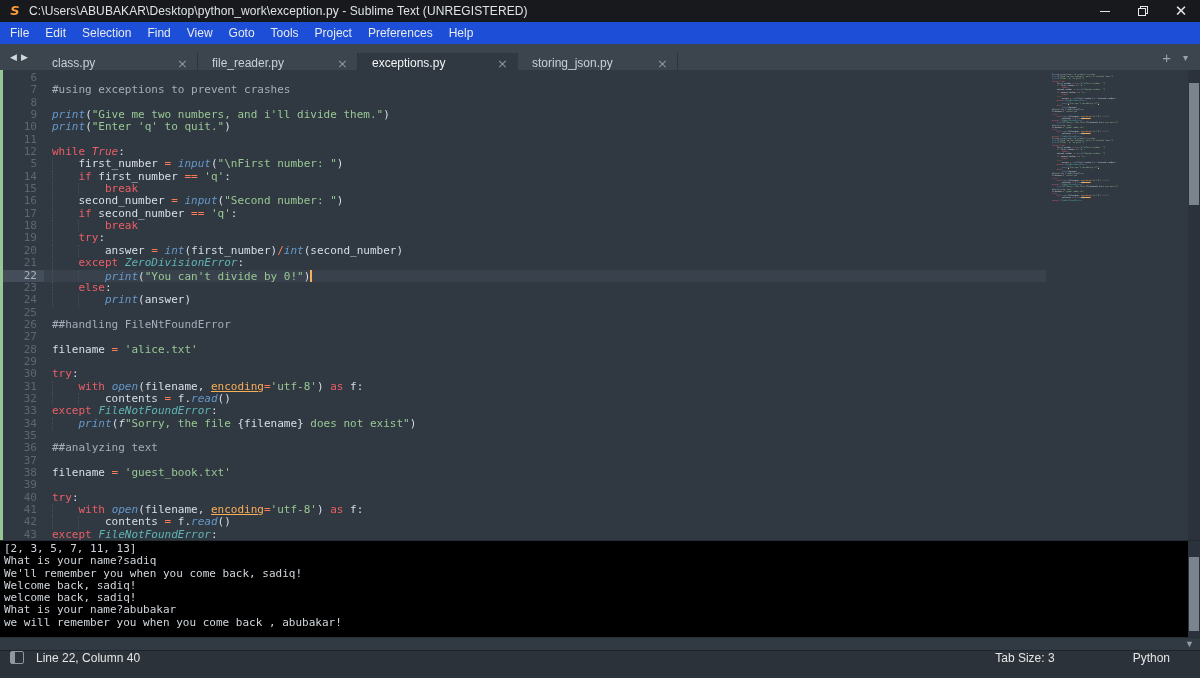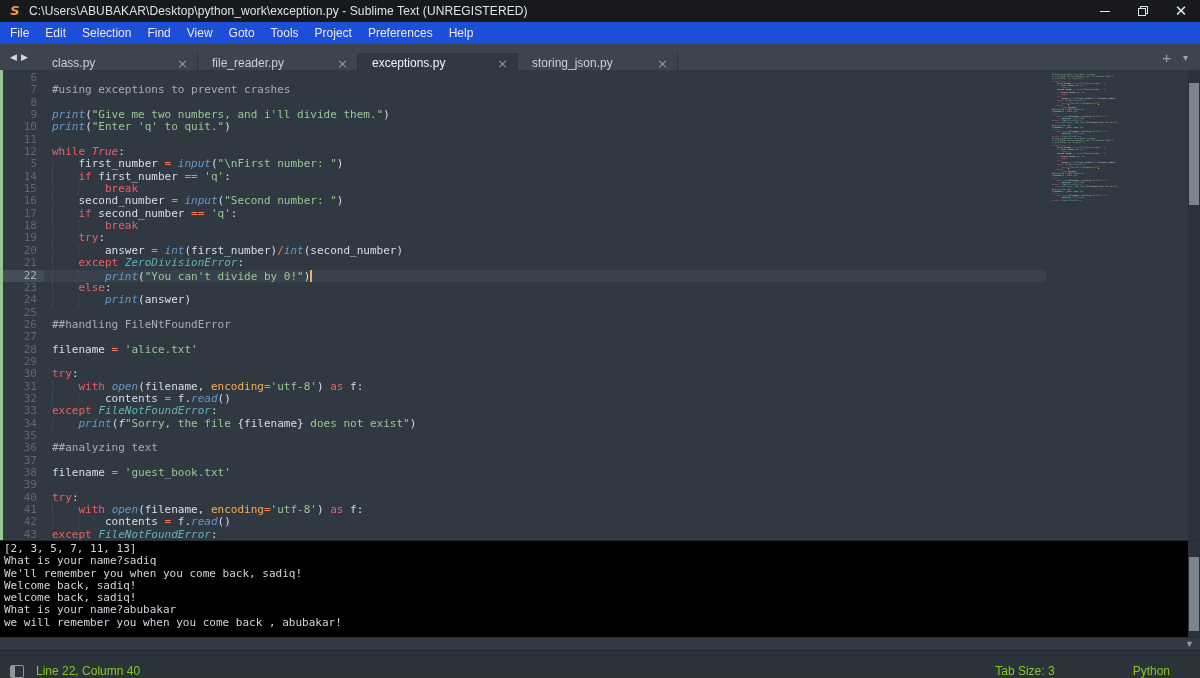--- a/index.html
+++ b/index.html
@@ -39,21 +39,21 @@
   .row { display:flex; height:12.35px; line-height:12.35px; font:11px/12.35px "DejaVu Sans Mono", monospace; }
   .gut { width:44px; flex:none; text-align:right; padding-right:7px; color:#5d6772; }
   .cod { flex:1; position:relative; white-space:pre; color:#d8dee9; padding-left:8px; overflow:hidden; }
   .row.hl .cod { background:#38414c; }
   .row.hl .gut { background:#434e5a; color:#a8b1ba; }
   .guide { position:absolute; top:0; bottom:0; width:0; border-left:1px dotted #434e59; }
   .tk-k { color:#ec5f66; } .tk-o { color:#f97b58; }
   .tk-f { color:#6699cc; font-style:italic; }
   .tk-t { color:#5fb4b4; font-style:italic; }
   .tk-s { color:#99c794; } .tk-c { color:#a6acb9; }
-  .tk-p { color:#d8dee9; } .tk-n, .tk-a { color:#f9ae58; }
+  .tk-p { color:#d8dee9; } .tk-n, .tk-a { color:#f9ae58;text-decoration:underline; }
   .tk-ki { color:#ec5f66; font-style:italic;text-align:center; }
   .tk-fi { color:#d8dee9; font-style:italic; }
   .tk-bm { color:#d8dee9; border-bottom:1px solid #f9ae58; }
   .caret { display:inline-block; width:2px; height:12px; background:#f9ae58; vertical-align:-2px; }
 
   
   .minimap { position:absolute; right:12px; top:0; bottom:0; width:142px; overflow:hidden; padding:3px 0 0 6px; }
   .mm-line { white-space:pre; font:2px/2.2px "DejaVu Sans Mono", monospace; letter-spacing:0; opacity:.95; }
   .vscroll { position:absolute; right:0; top:0; bottom:0; width:12px; background:#2b323b; }
   .vthumb { position:absolute; left:1px; width:10px; background:#7b848d; }
@@ -62,21 +62,21 @@
   
   .console { height:97px; flex:none; background:#000000; border-top:1px solid #232a31; position:relative; padding:2px 14px 0 4px; overflow:hidden; }
   .con-line { white-space:pre; font:11px/12.3px "DejaVu Sans Mono", monospace; color:#d0d6dc; }
   .con-scroll { position:absolute; right:0; top:0; bottom:0; width:12px; background:#2b323b; }
   .con-thumb { top:16px; height:74px; }
 
   .htrack { height:13px; flex:none; background:#313943; border-top:1px solid #262d34; position:relative; }
   .htrack-arrow { position:absolute; right:6px; top:1px; color:#949ca4; font-size:9px; }
 
   
-  .statusbar { height:28px; flex:none; background:#2c3239; border-top:1px solid #1f242a; display:flex; align-items:flex-end; color:#84cc16; font-size:12px; }
+  .statusbar { height:28px; flex:none; background:#2c3239; border-top:1px solid #1f242a; display:flex; align-items:flex-start; color:#e5e5e5; font-size:12px; }
   .sb-icon { width:14px; height:13px; border:1px solid #8f979f; border-radius:2px; margin:0 12px 0 10px; position:relative; }
   .sb-icon::before { content:""; position:absolute; left:0; top:0; bottom:0; width:4px; background:#8f979f; }
   .sb-right { margin-left:auto; display:flex; align-items:center; gap:78px; padding-right:30px; }
 </style>
 </head>
 <body>
 
 <div class="window">
 
   <div class="titlebar">

